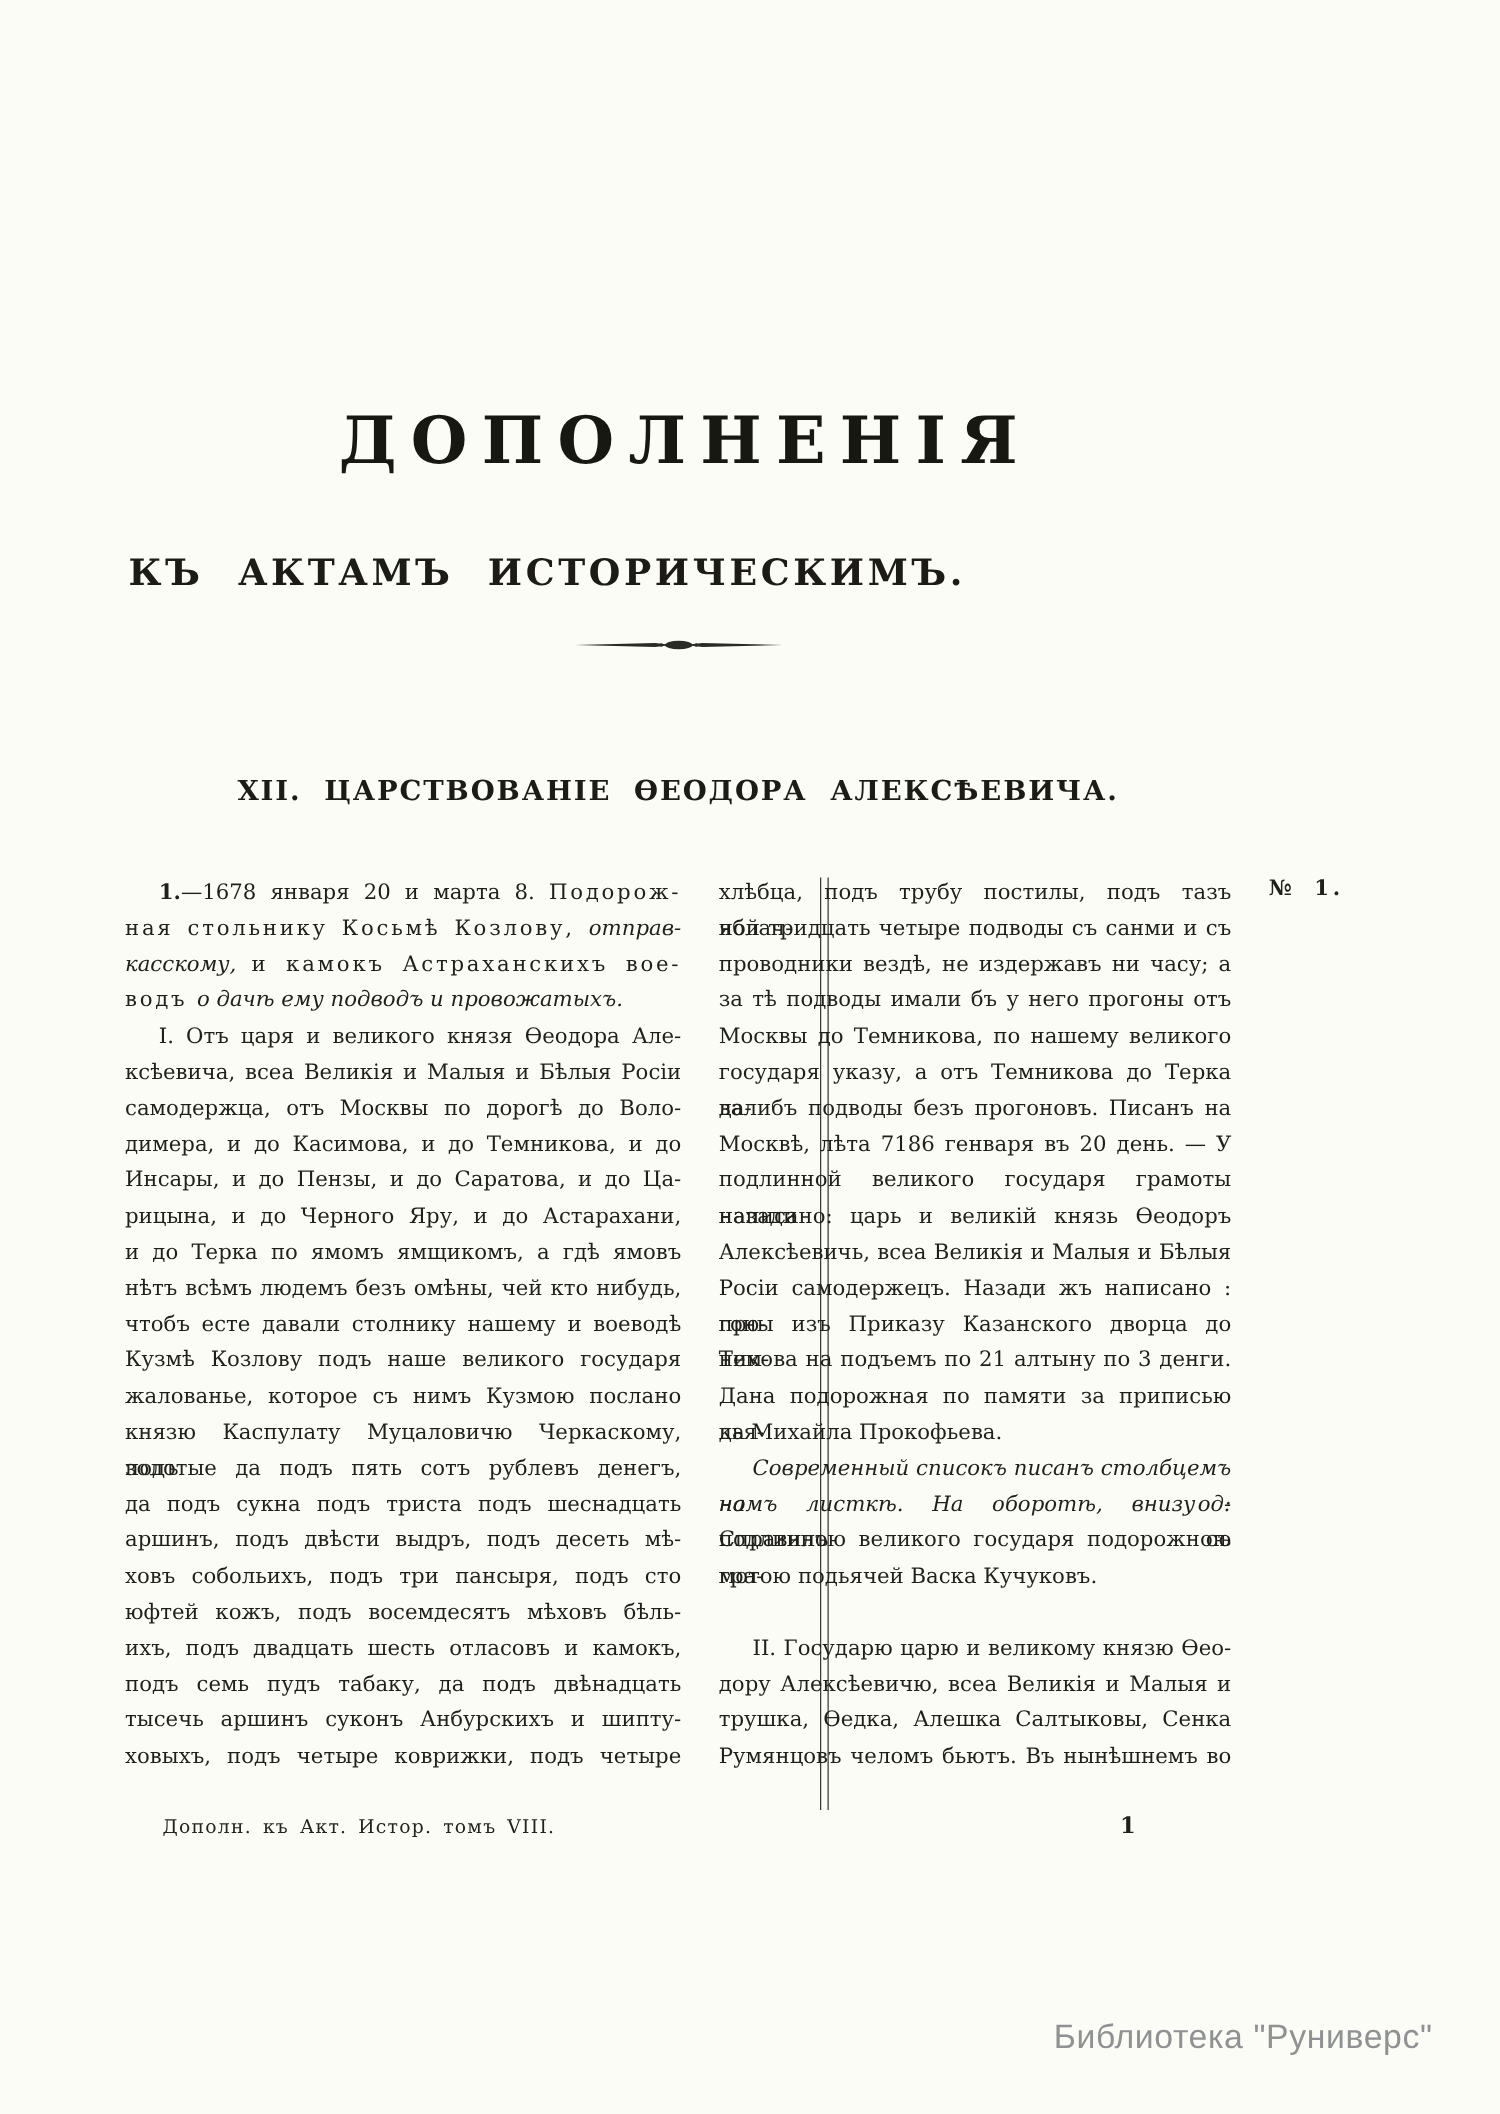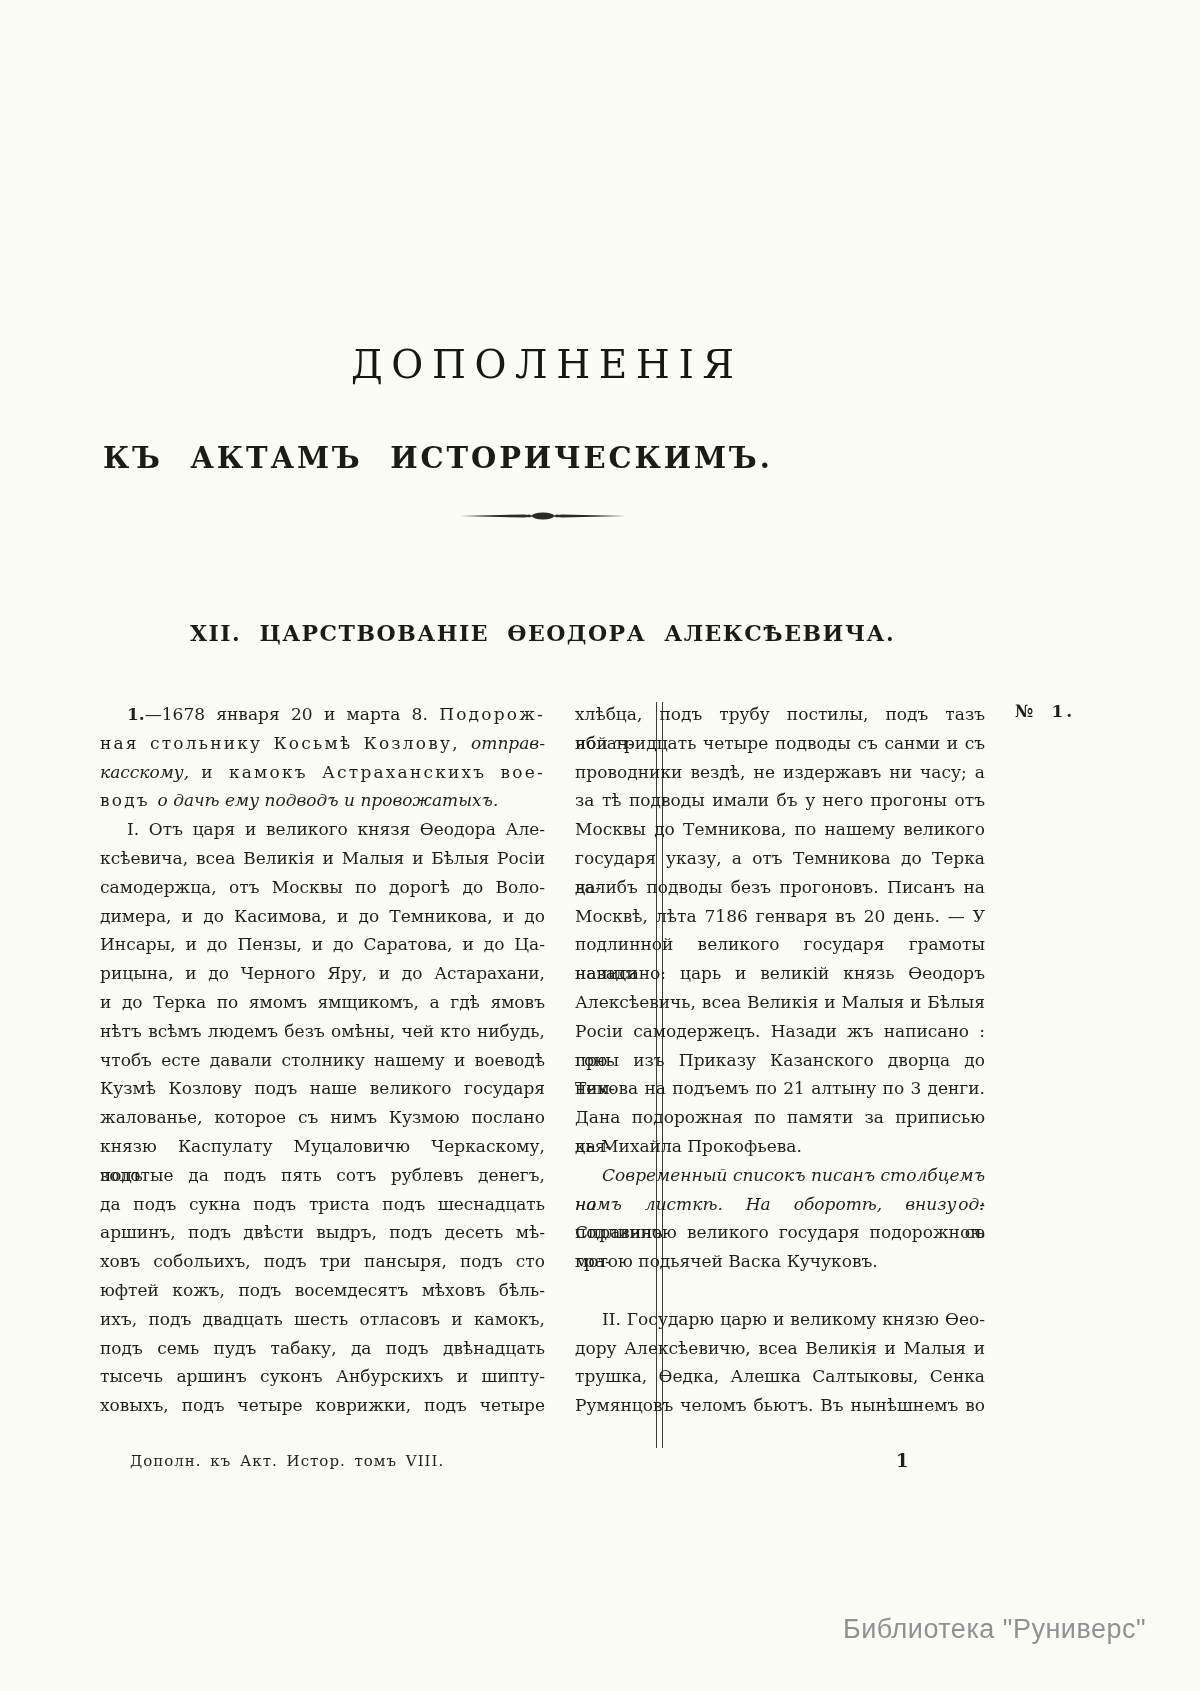--- a/index.html
+++ b/index.html
@@ -5,22 +5,22 @@
   html,body{margin:0;padding:0;}
   body{
     width:1200px;height:1691px;position:relative;overflow:hidden;
     background:#fbfcf6;
     font-family:"DejaVu Serif", serif;
     color:#201f1b;
   }
   .wrapper{position:absolute;left:100px;top:0;width:1000px;height:1691px;}
 
   .page-title{
-    position:absolute;top:342px;left:0;width:885px;text-align:center;
-    font-size:39px;font-weight:normal;letter-spacing:0.22em;text-indent:0.22em;
+    position:absolute;top:322px;left:0;width:885px;text-align:center;
+    font-size:52px;font-weight:bold;letter-spacing:0.22em;text-indent:0.22em;
     color:#181813;
   }
   .page-subtitle{
     position:absolute;top:441px;left:0;width:885px;
     font-size:29px;font-weight:bold;letter-spacing:0.10em;word-spacing:0.5em;text-indent:0.10em;
     color:#1c1b16;
   }
   .divider{
     position:absolute;top:508px;left:0;width:885px;text-align:center;
   }

